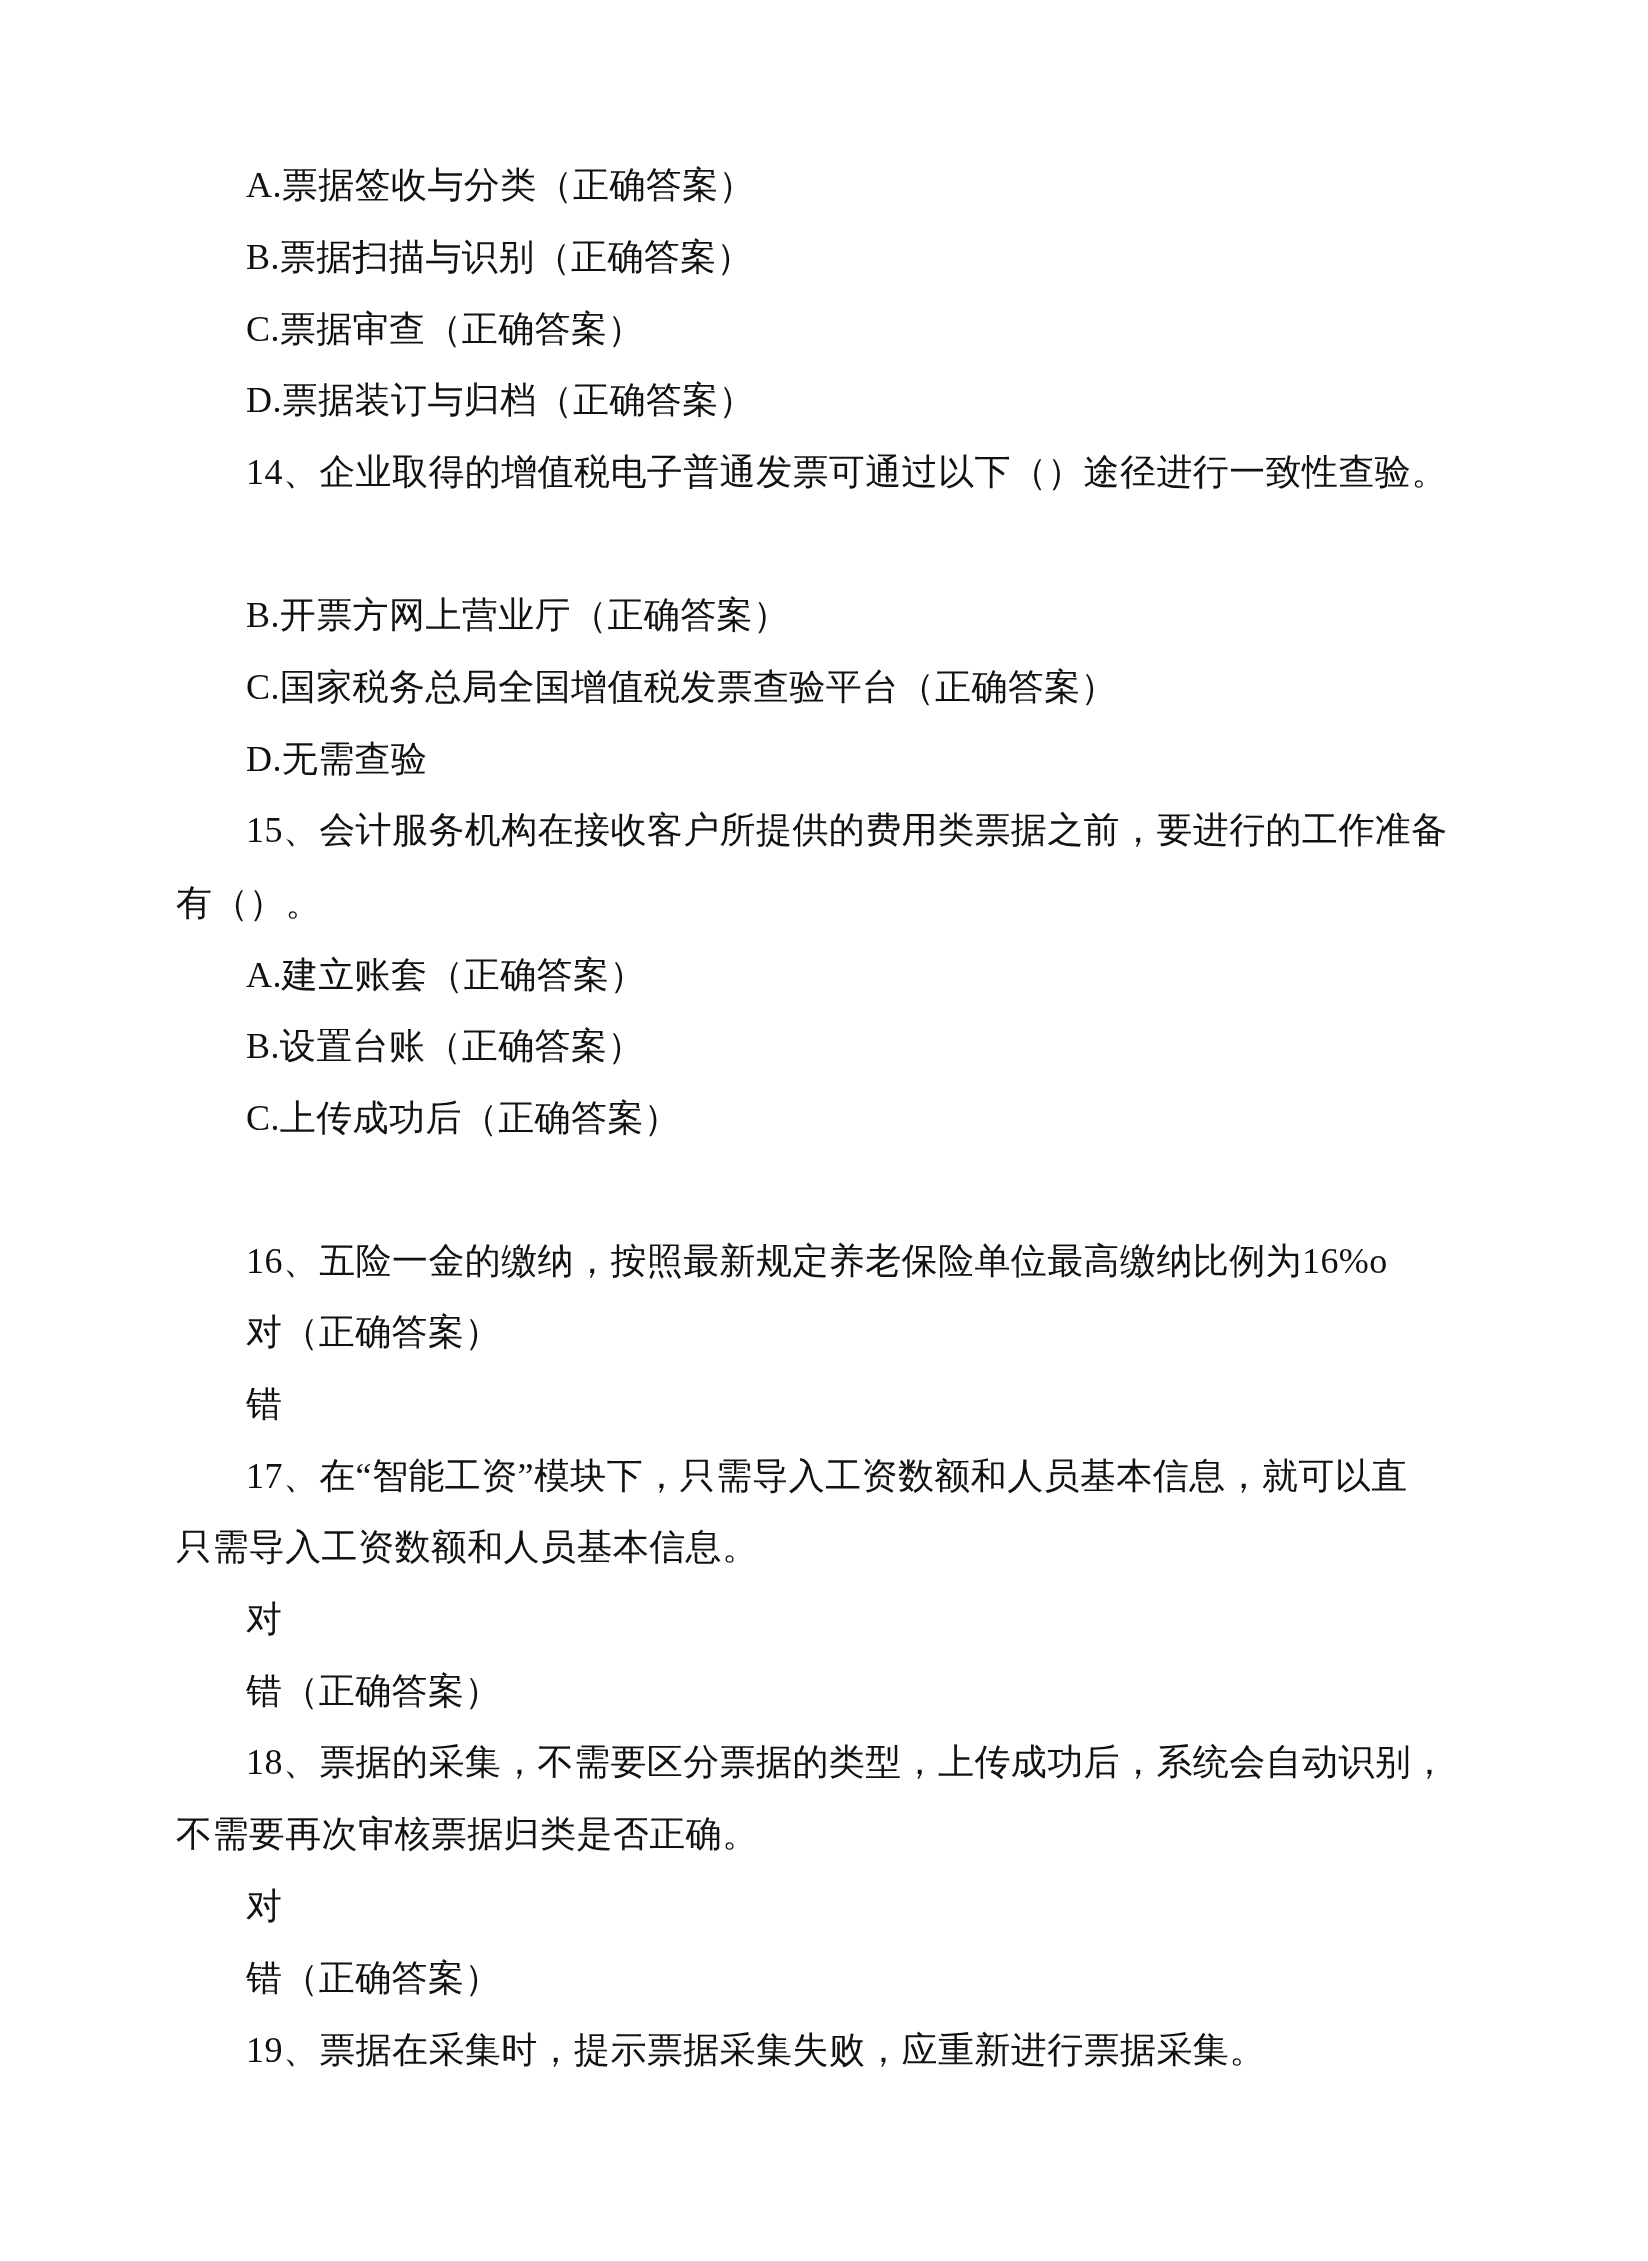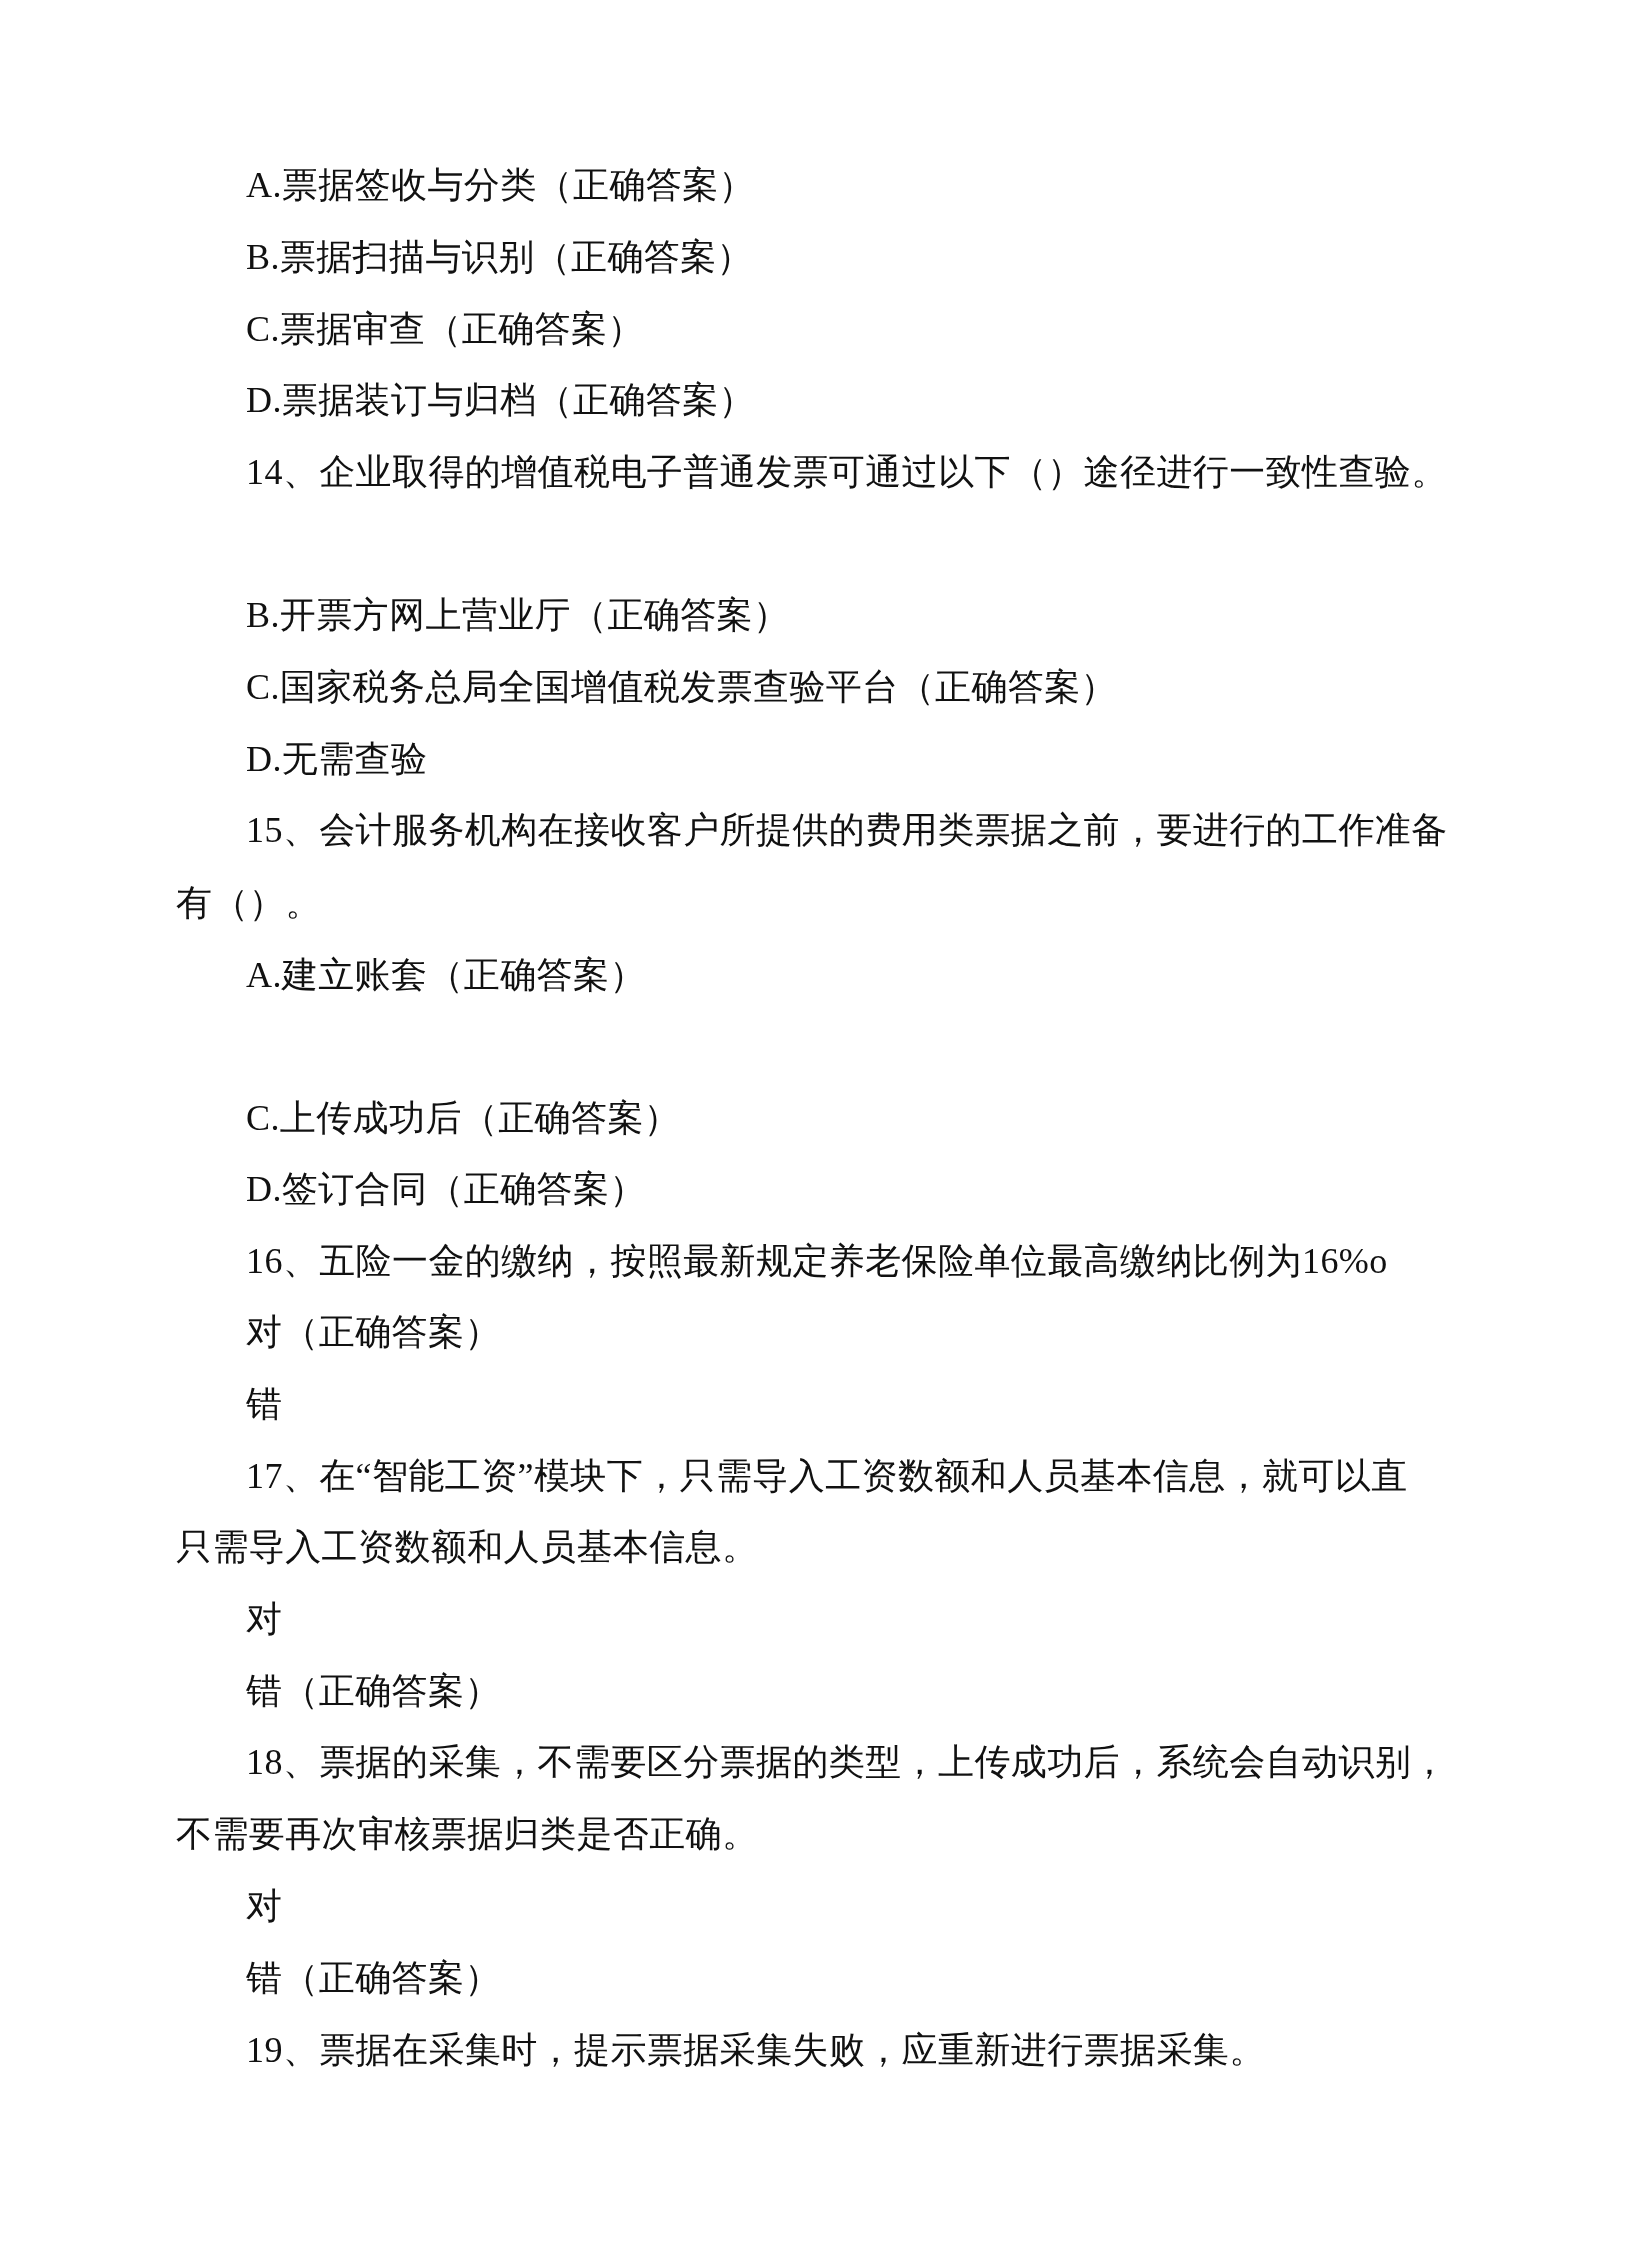--- a/index.html
+++ b/index.html
@@ -45,22 +45,22 @@
   <div class="line indent" style="top:378px">D.票据装订与归档（正确答案）</div>
 
   <div class="line indent" style="top:450px">14、企业取得的增值税电子普通发票可通过以下（）途径进行一致性查验。</div>
   <div class="line indent" style="top:593px">B.开票方网上营业厅（正确答案）</div>
   <div class="line indent" style="top:665px">C.国家税务总局全国增值税发票查验平台（正确答案）</div>
   <div class="line indent" style="top:737px">D.无需查验</div>
 
   <div class="line indent" style="top:808px">15、会计服务机构在接收客户所提供的费用类票据之前，要进行的工作准备</div>
   <div class="line flush" style="top:881px">有（）。</div>
   <div class="line indent" style="top:953px">A.建立账套（正确答案）</div>
+  <div class="line indent" style="top:1024px">B.设置台账（正确答案）</div>
   <div class="line indent" style="top:1096px">C.上传成功后（正确答案）</div>
-  <div class="line indent" style="top:1167px">D.签订合同（正确答案）</div>
 
   <div class="line indent" style="top:1239px">16、五险一金的缴纳，按照最新规定养老保险单位最高缴纳比例为16%o</div>
   <div class="line indent" style="top:1310px">对（正确答案）</div>
   <div class="line indent" style="top:1382px">错</div>
 
   <div class="line indent" style="top:1454px">17、在“智能工资”模块下，只需导入工资数额和人员基本信息，就可以直</div>
   <div class="line flush" style="top:1525px">只需导入工资数额和人员基本信息。</div>
   <div class="line indent" style="top:1597px">对</div>
   <div class="line indent" style="top:1669px">错（正确答案）</div>
 

